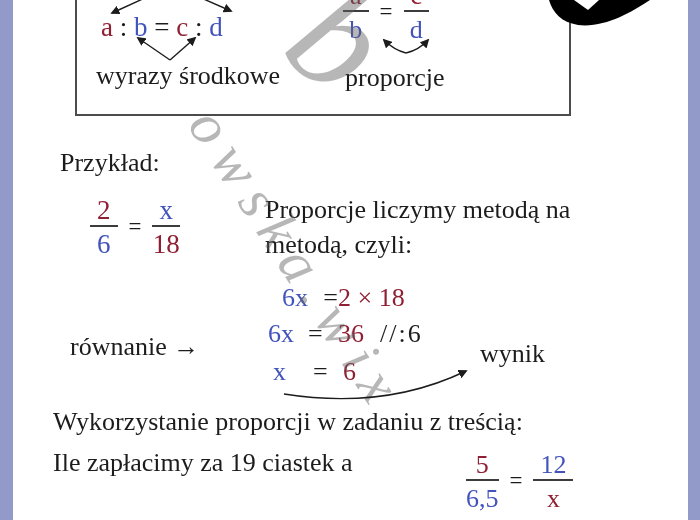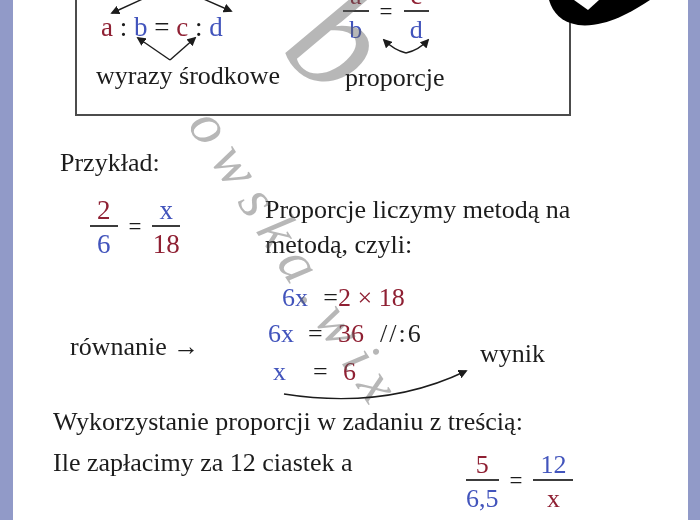--- a/index.html
+++ b/index.html
@@ -89,21 +89,21 @@
   <div class="eqrow" style="top:319px;">
     <span class="lhs blue">6x</span><span class="eqs">=</span><span class="red">36</span><span class="note">//:6</span>
   </div>
   <div class="eqrow" style="top:357px;">
     <span class="lhs blue pad-l">x</span><span class="eqs">=</span><span class="red">6</span>
   </div>
 
   <div class="t" style="left:480px;top:339px;">wynik</div>
 
   <div class="t" style="left:53px;top:407px;">Wykorzystanie proporcji w zadaniu z treścią:</div>
-  <div class="t" style="left:53px;top:448px;">Ile zapłacimy za 12 ciastek a</div>
+  <div class="t" style="left:53px;top:448px;">Ile zapłacimy za 19 ciastek a</div>
 
   <div class="fgroup" style="left:466px;top:451px;font-size:26px;">
     <div class="frac">
       <div class="num red">5</div>
       <div class="den blue">6,5</div>
     </div>
     <div class="eq">=</div>
     <div class="frac">
       <div class="num blue">12</div>
       <div class="den red">x</div>

